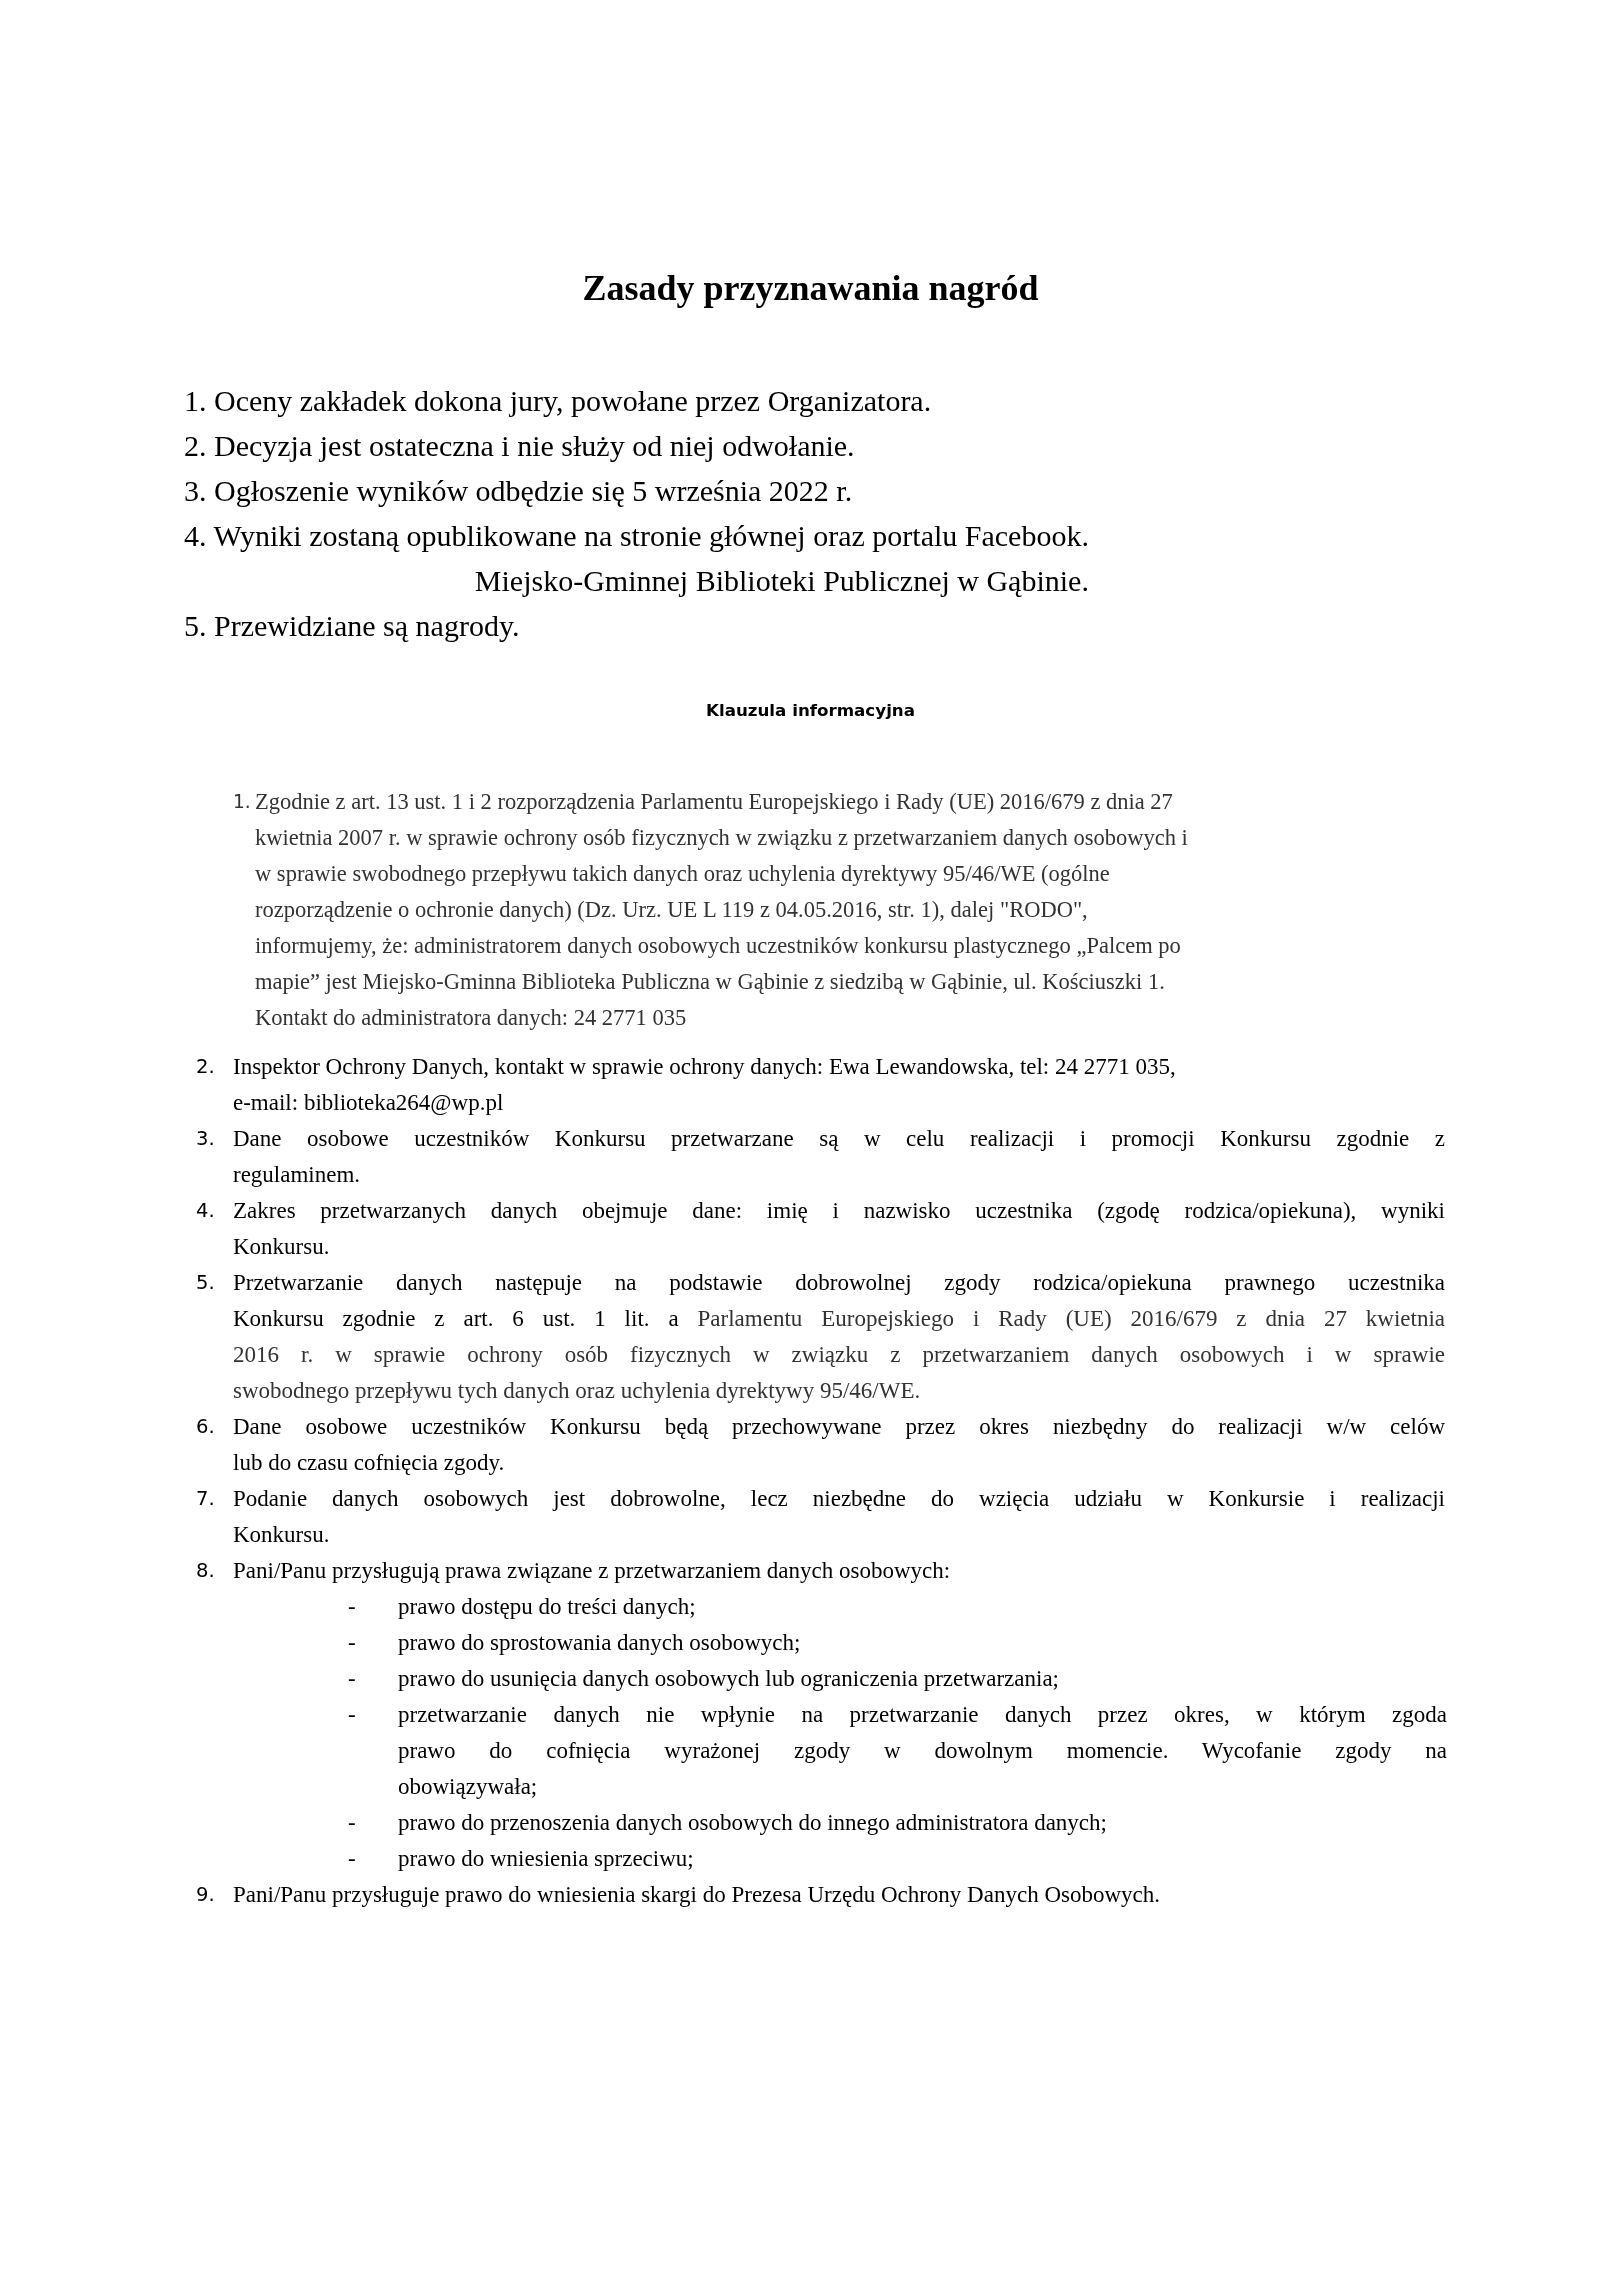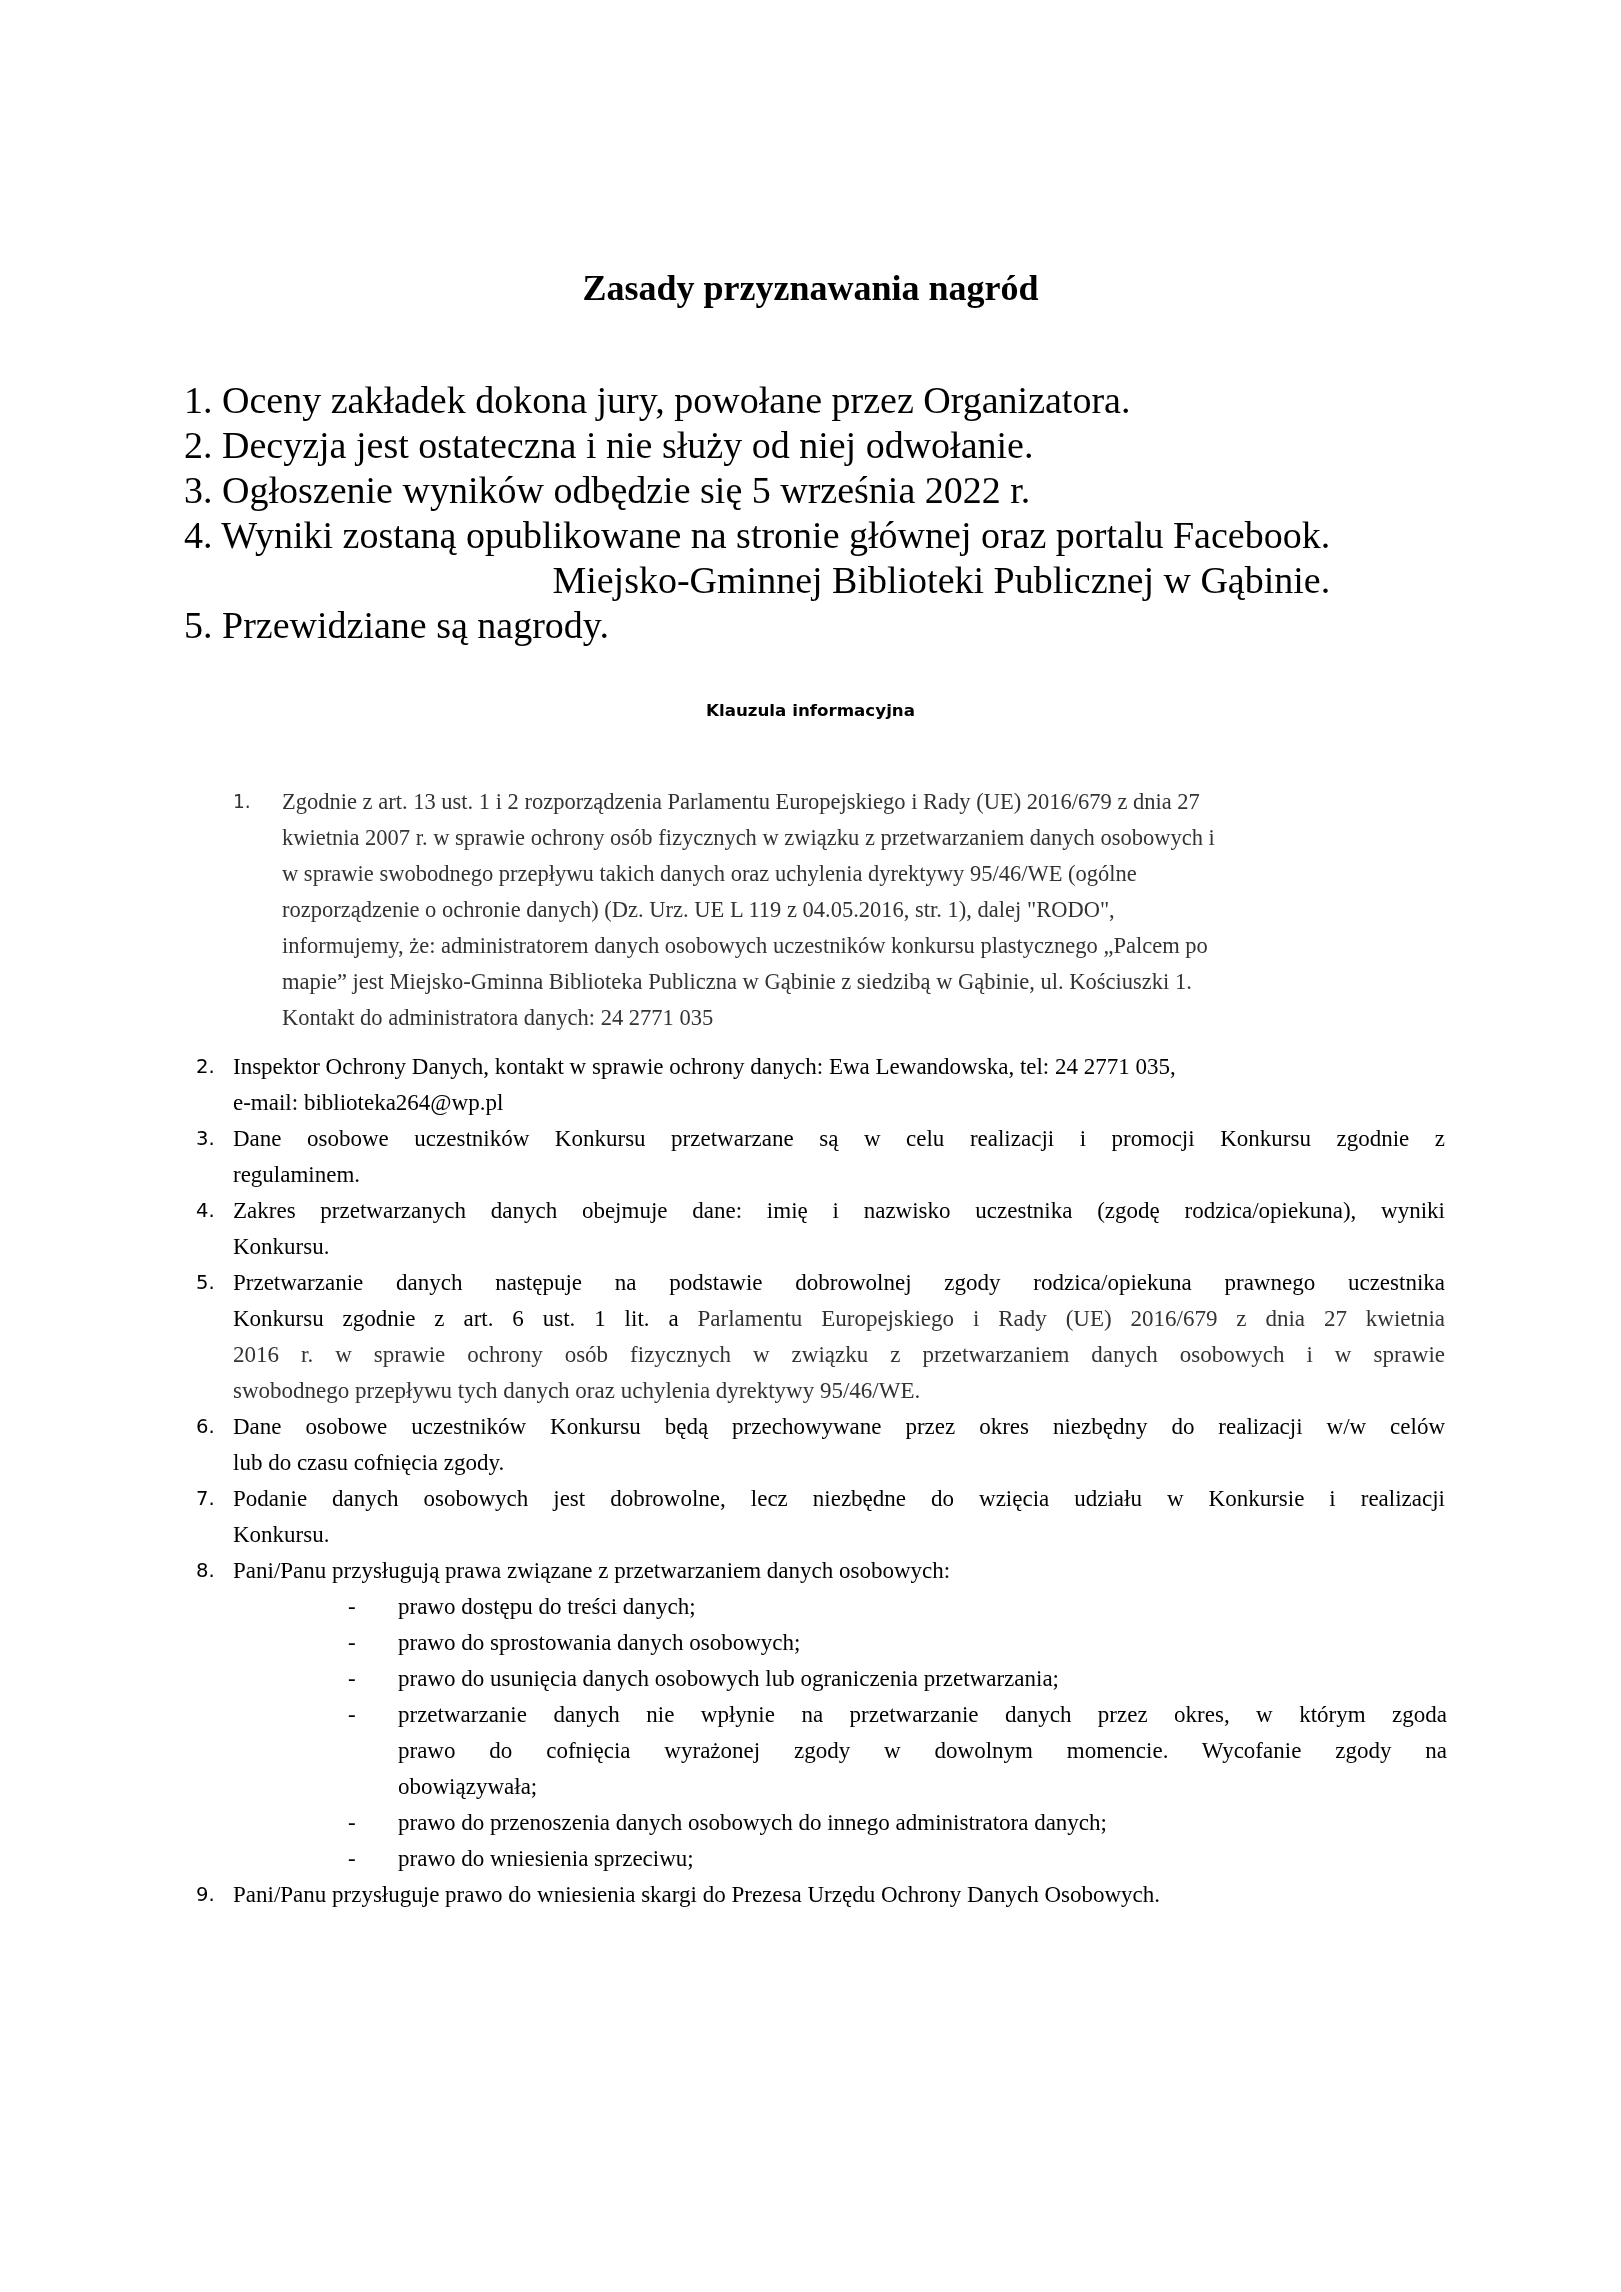--- a/index.html
+++ b/index.html
@@ -2,33 +2,33 @@
 <html><head>
 <meta charset="utf-8">
 <style>
   html, body { margin: 0; padding: 0; background: #ffffff; }
   body { width: 1621px; height: 2293px; position: relative; overflow: hidden; color: #000; }
   .page { position: absolute; left: 0; top: 0; width: 1621px; height: 2293px; padding-left: 28px; }
   .title {
     position: absolute; top: 267px; left: 0; width: 1621px; text-align: center;
     font-family: "Liberation Serif", serif; font-weight: bold; font-size: 36px; color: #000;
   }
-  .rules { position: absolute; top: 378px; left: 184px; font-family: "Liberation Serif", serif; font-size: 38px; line-height: 45px; color: #000; }
+  .rules { position: absolute; top: 378px; left: 184px; font-family: "Liberation Serif", serif; font-size: 30px; line-height: 45px; color: #000; }
   .rules div { white-space: nowrap; }
   .rules .cont { padding-left: 31px; text-align: right; }
   .clause-title {
     position: absolute; top: 700px; left: 0; width: 1621px; text-align: center;
     font-family: "DejaVu Sans", sans-serif; font-weight: bold; font-size: 16.7px; color: #000;
   }
   .item1 {
     position: absolute; top: 784px; left: 233px; width: 1206px;
     font-family: "Liberation Serif", serif; font-size: 22.5px; line-height: 36px; color: #333;
   }
   .item1 .num { position: absolute; left: 0; top: 0; font-family: "DejaVu Sans", sans-serif; font-size: 18.6px; }
-  .item1 .txt { margin-left: 49px; width: 1152px; }
+  .item1 .txt { margin-left: 22px; width: 1152px; }
   .item1 .txt span { display: block; white-space: nowrap; }
   .list { position: absolute; top: 1049px; left: 196px; width: 1255px; font-family: "Liberation Serif", serif; font-size: 23px; line-height: 36px; color: #000; }
   .li { position: relative; padding-left: 37px; }
   .li .num { position: absolute; left: 0; top: 0; font-family: "DejaVu Sans", sans-serif; font-size: 19.6px; }
   .li .txt { text-align: justify; width: 1212px; }
   .li .gray { color: #333; }
   .sub { position: relative; padding-left: 202px; }
   .sub .dash { position: absolute; left: 152px; top: 0; }
   .sub .txt { text-align: justify; width: 1049px; }
   .line { display: block; white-space: nowrap; }

